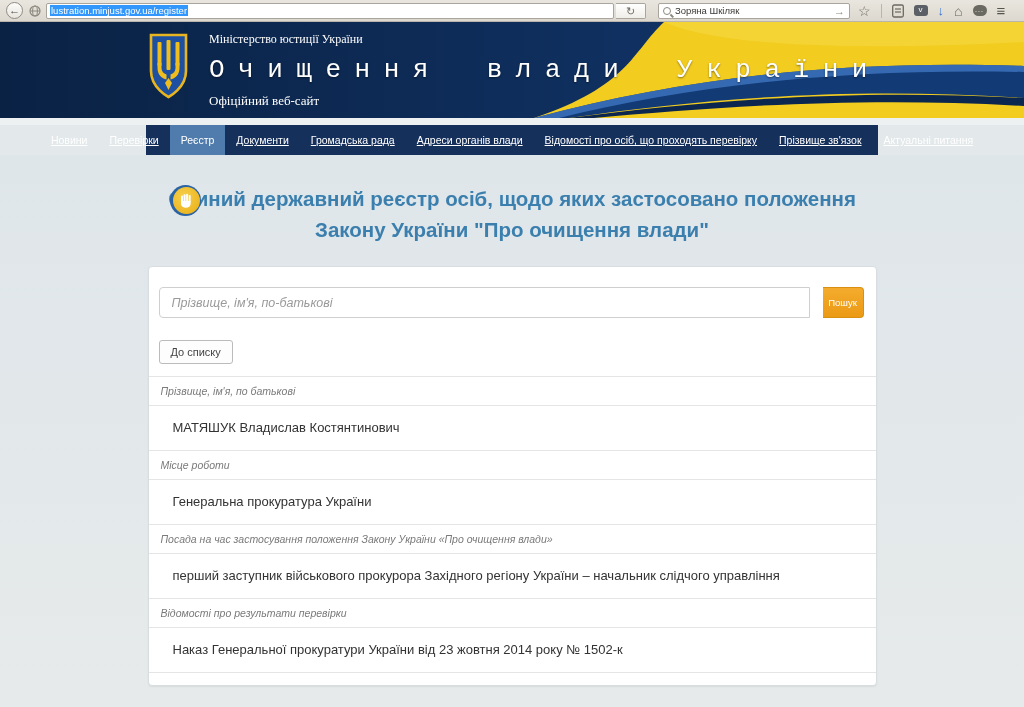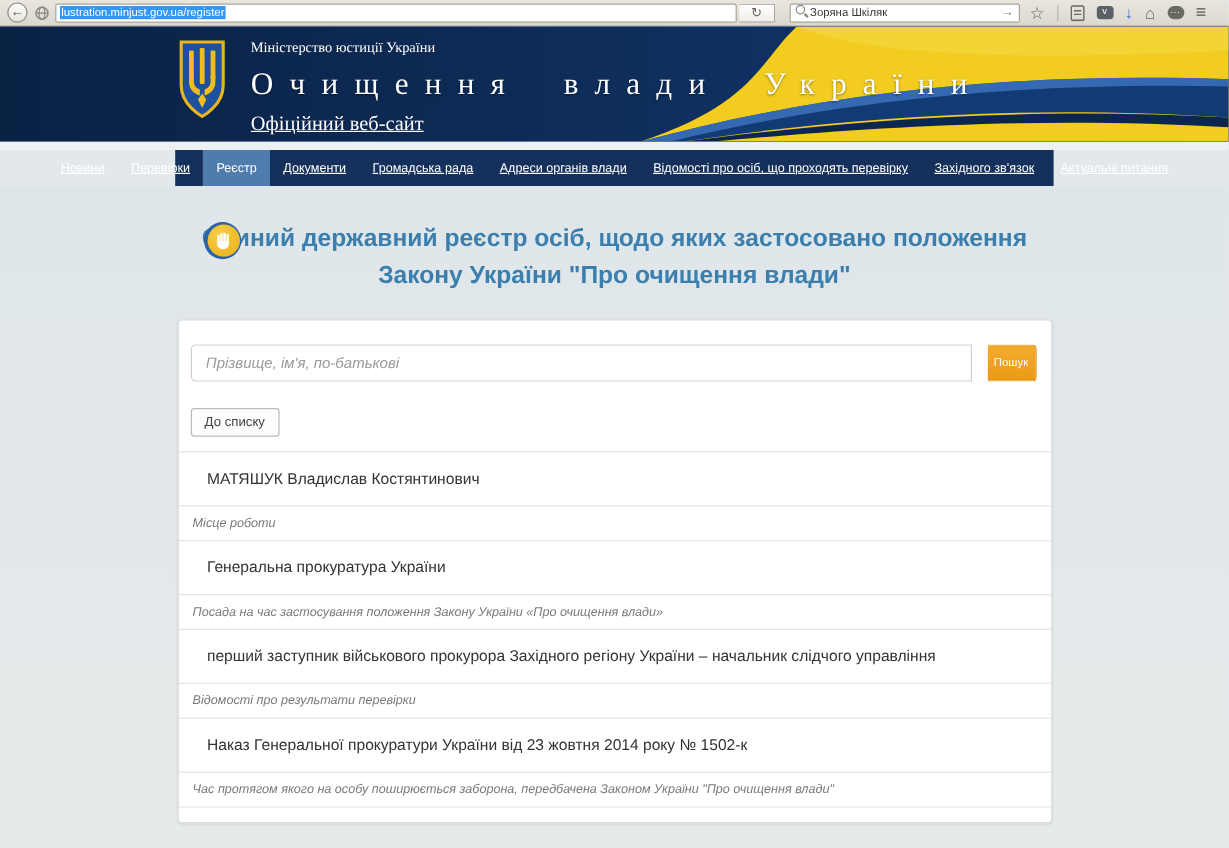--- a/index.html
+++ b/index.html
@@ -15,21 +15,21 @@
     color:#4c4a45; font-size:11px; line-height:15px; text-align:center; }
   .page-ico { margin-left:6px; width:12px; height:12px; }
   .url-bar { margin-left:5px; width:568px; height:16px; background:#fff;
     border:1px solid #a9a59c; border-radius:2px; display:flex; align-items:center;
     padding:0 3px; font-size:9.5px; overflow:hidden; }
   .url-selected { background:#3297fd; color:#fff; padding:0 1px; white-space:nowrap; }
   .reload-seg { margin-left:2px; width:30px; height:16px; border:1px solid #a9a59c;
     border-left:none; border-radius:0 2px 2px 0; background:linear-gradient(#fff,#f0eee9);
     color:#6d6a63; font-size:11px; text-align:center; line-height:14px; }
   .search-box { margin-left:12px; width:192px; height:16px; background:#fff;
-    border:1px solid #a9a59c; border-radius:2px; display:flex; 
+    border:1px solid #a9a59c; border-radius:2px; display:flex; align-items:center;
     padding:0 4px; }
   .mag { width:8px; height:8px; border:1.4px solid #8b887f; border-radius:50%;
     position:relative; flex:none; }
   .mag::after { content:""; position:absolute; width:4px; height:1.6px;
     background:#8b887f; transform:rotate(45deg); left:6px; top:7px; }
   .search-box input { border:none; outline:none; flex:1; font-size:9.5px;
     color:#3c3a36; margin-left:4px; font-family:"Liberation Sans",sans-serif; background:transparent; }
   .go-arrow { color:#8b887f; font-size:11px; flex:none; }
   .tools { display:flex; align-items:center; margin-left:8px; gap:10px; color:#6b6a62; }
   .t-star { font-size:14px; line-height:14px; }
@@ -42,24 +42,24 @@
     color:#fff; font-size:7px; line-height:9px; text-align:center; letter-spacing:1px; }
   .t-menu { font-size:15px; font-weight:bold; color:#55534d; }
 
   
   .site-header { position:relative; width:1024px; height:96px; overflow:hidden;
     background:linear-gradient(90deg,#0a2244 0%,#0e2c58 45%,#123a75 100%); }
   .flag-svg { position:absolute; right:0; top:0; height:96px; width:660px; }
   .crest { position:absolute; left:148px; top:11px; }
   .hdr-text { position:absolute; left:209px; top:10px; color:#fff; }
   .hdr-ministry { font-family:"Liberation Serif",serif; font-size:12px; }
-  .hdr-title { font-family:Liberation Serif, serif; font-size:26px;
+  .hdr-title { font-family:Liberation Mono, monospace; font-size:26px;
     letter-spacing:0.52em; word-spacing:0.6em; margin-top:8px; white-space:nowrap;
     text-shadow:0 1px 2px rgba(0,0,0,.45); }
-  .hdr-sub { font-family:"Liberation Serif",serif; font-size:17px; margin-top:8px;text-decoration:underline; }
+  .hdr-sub { font-family:"Liberation Serif",serif; font-size:13px; margin-top:8px; }
 
   .gap-strip { height:7px; background:#edf1f2; }
 
   
   .nav-wrap { background:transparent; }
   .nav { width:732px; margin:0 auto; height:30px; background:#16305c;
     display:flex; align-items:center; justify-content:center; }
   .nav a { color:#fff; font-size:10.5px; text-decoration:underline;
     padding:0 11px; white-space:nowrap; }
   .nav a.active { background:#4f7cac; text-decoration:none; height:30px;
@@ -158,21 +158,21 @@
 
 <div class="nav-wrap">
   <nav class="nav">
     <a href="#">Новини</a>
     <a href="#">Перевірки</a>
     <a href="#" class="active">Реєстр</a>
     <a href="#">Документи</a>
     <a href="#">Громадська рада</a>
     <a href="#">Адреси органів влади</a>
     <a href="#">Відомості про осіб, що проходять перевірку</a>
-    <a href="#">Західного зв'язок</a>
+    <a href="#">Прізвище зв'язок</a>
     <a href="#">Актуальні питання</a>
   </nav>
 </div>
 
 <div class="page">
   <div class="container">
     <div class="page-title">
       <span class="hand-badge">
         <span class="inner">
           <svg width="17" height="17" viewBox="0 0 20 20">
@@ -192,40 +192,40 @@
 
     <div class="card">
       <div class="search-row">
         <input class="search-input" placeholder="Прізвище, ім'я, по-батькові" style="">
         <button class="search-btn">Пошук</button>
       </div>
 
       <button class="list-btn">До списку</button>
 
       <div class="rec-row">
+          <div class="rec-label">Прізвище, ім'я, по батькові</div>
+        </div>
+      <div class="rec-row">
           <div class="rec-value">МАТЯШУК Владислав Костянтинович</div>
         </div>
       <div class="rec-row">
           <div class="rec-label">Місце роботи</div>
         </div>
       <div class="rec-row">
           <div class="rec-value">Генеральна прокуратура України</div>
         </div>
       <div class="rec-row">
           <div class="rec-label">Посада на час застосування положення Закону України «Про очищення влади»</div>
         </div>
       <div class="rec-row">
           <div class="rec-value">перший заступник військового прокурора Західного регіону України – начальник слідчого управління</div>
         </div>
       <div class="rec-row">
           <div class="rec-label">Відомості про результати перевірки</div>
         </div>
       <div class="rec-row">
           <div class="rec-value">Наказ Генеральної прокуратури України від 23 жовтня 2014 року № 1502-к</div>
-        </div>
-      <div class="rec-row">
-          <div class="rec-label">Час протягом якого на особу поширюється заборона, передбачена Законом України "Про очищення влади"</div>
         </div>
       <div class="rec-row"></div>
     </div>
   </div>
 
 </div>
 
 </body></html>

